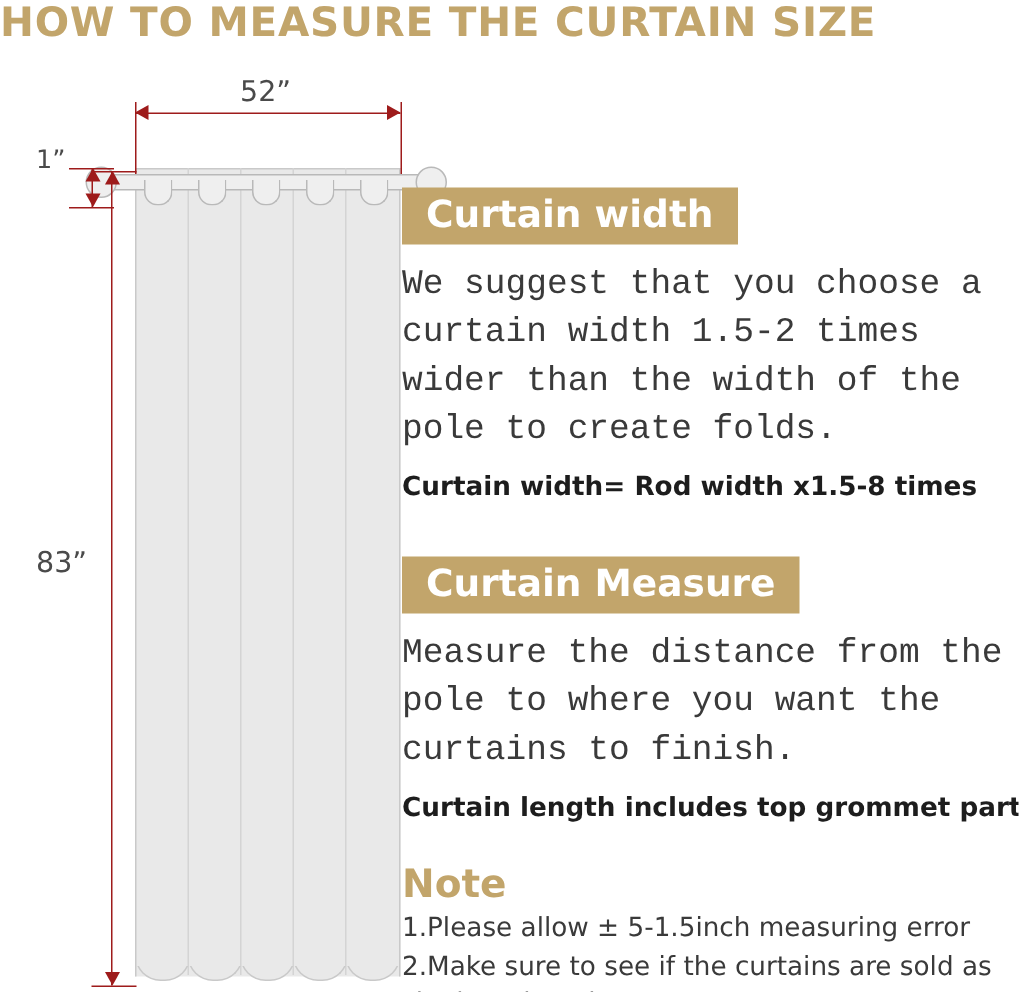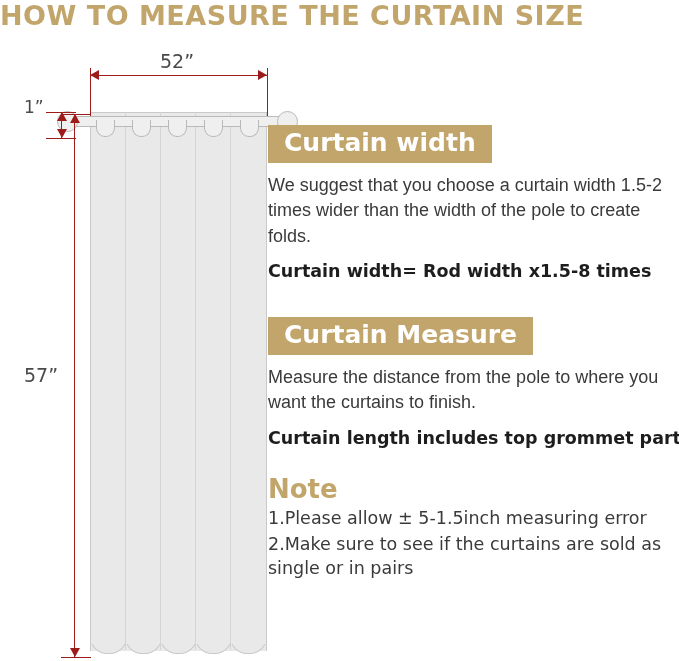--- a/index.html
+++ b/index.html
@@ -162,24 +162,24 @@
     background: #c2a56b;
     color: #ffffff;
     font-size: 25px;
     font-weight: bold;
     padding: 4px 16px 6px 16px;
     line-height: 1.1;
     white-space: nowrap;
   }
   .para {
     color: #3a3a3a;
-    font-size: 18px;
+    font-size: 23px;
     line-height: 1.42;
     margin-top: 10px;
-    font-family: Liberation Sans, sans-serif;
+    font-family: Liberation Mono, monospace;
   }
   .bold-line {
     color: #1d1d1d;
     font-size: 17.5px;
     font-weight: bold;
     margin-top: 12px;
     font-family: "DejaVu Sans", sans-serif;
     white-space: nowrap;
   }
   .note-title {
@@ -239,21 +239,21 @@
   <div class="mline v" style="left:37px; top:72px; height:26px;"></div>
   <div class="arrow up" style="left:33px; top:72px;"></div>
   <div class="arrow down" style="left:33px; top:89px;"></div>
   <div class="dim-label small" style="left:0px; top:57px;">1”</div>
 
   <div class="mline h" style="left:37px; top:74px; width:30px;"></div>
   <div class="mline h" style="left:37px; top:617px; width:30px;"></div>
   <div class="mline v" style="left:50px; top:74px; height:543px;"></div>
   <div class="arrow up" style="left:46px; top:74px;"></div>
   <div class="arrow down" style="left:46px; top:608px;"></div>
-  <div class="dim-label" style="left:0px; top:324px;">57”</div>
+  <div class="dim-label" style="left:0px; top:324px;">83”</div>
 </div>
 
 <div id="info-panel">
 
   
   <div class="section-banner">Curtain width</div>
   <div class="para">We suggest that you choose a curtain width 1.5-2 times wider than the width of the pole to create folds.</div>
   <div class="bold-line">Curtain width= Rod width x1.5-8 times</div>
 
   <div class="gap-lg"></div>

